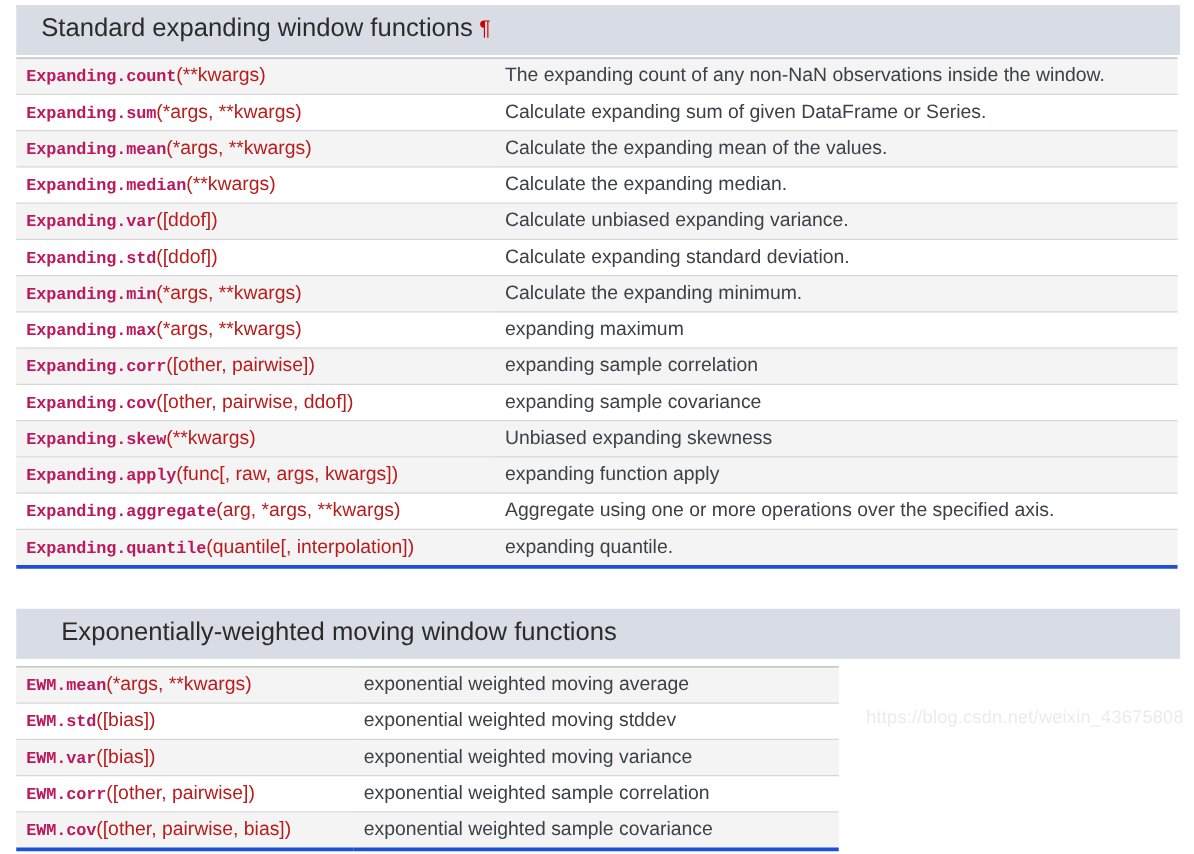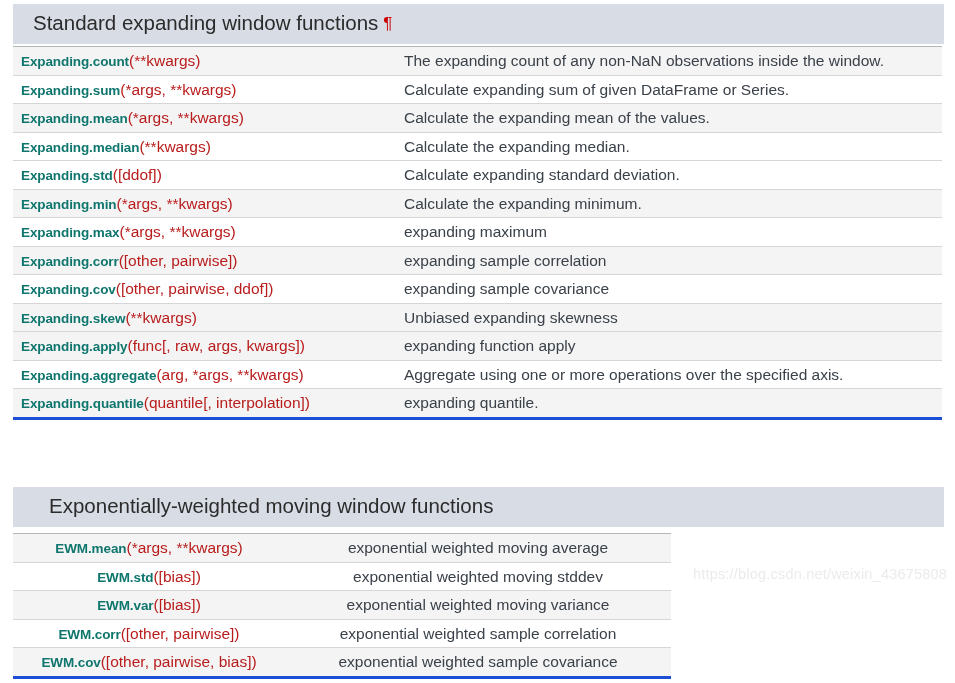--- a/index.html
+++ b/index.html
@@ -65,39 +65,39 @@
   }
   table.fn-table tr:last-child td {
     border-bottom: 3px solid #1d4ed8;
   }
 
   td.code-cell {
     white-space: nowrap;
     overflow: hidden;
   }
   .fname {
-    font-family: Liberation Sans, sans-serif;
-    color: #0f766e;
+    font-family: Liberation Mono, monospace;
+    color: #be185d;
     font-weight: 700;
     font-size: 13.5px;
     letter-spacing: -0.1px;
   }
   .fargs {
     color: #b91c1c;
     font-size: 15.5px;
   }
   td.desc-cell {
     color: #3a4149;
   }
 
   
   #block-expanding-header { position: absolute; left: 13px; top: 4px; width: 931px; }
   #block-expanding-table  { position: absolute; left: 13px; top: 46px; width: 929px; }
   #block-ewm-header       { position: absolute; left: 13px; top: 487px; width: 931px; padding-left: 36px; }
-  #block-ewm-table        { position: absolute; left: 13px; top: 533px; width: 658px; text-align: center; }
+  #block-ewm-table        { position: absolute; left: 13px; top: 533px; width: 658px; }
 
   #block-expanding-table table { width: 929px; }
   #block-ewm-table table { width: 658px; }
 
   
   .watermark {
     position: absolute;
     right: 8px;
     bottom: 12px;
     color: #ebebeb;
@@ -138,20 +138,24 @@
         <tr class="odd">
           <td class="code-cell"><span class="fname">Expanding.mean</span><span class="fargs">(*args, **kwargs)</span></td>
           <td class="desc-cell">Calculate the expanding mean of the values.</td>
         </tr>
 
         <tr class="even">
           <td class="code-cell"><span class="fname">Expanding.median</span><span class="fargs">(**kwargs)</span></td>
           <td class="desc-cell">Calculate the expanding median.</td>
         </tr>
 
+        <tr class="odd">
+          <td class="code-cell"><span class="fname">Expanding.var</span><span class="fargs">([ddof])</span></td>
+          <td class="desc-cell">Calculate unbiased expanding variance.</td>
+        </tr>
 
         <tr class="even">
           <td class="code-cell"><span class="fname">Expanding.std</span><span class="fargs">([ddof])</span></td>
           <td class="desc-cell">Calculate expanding standard deviation.</td>
         </tr>
 
         <tr class="odd">
           <td class="code-cell"><span class="fname">Expanding.min</span><span class="fargs">(*args, **kwargs)</span></td>
           <td class="desc-cell">Calculate the expanding minimum.</td>
         </tr>

